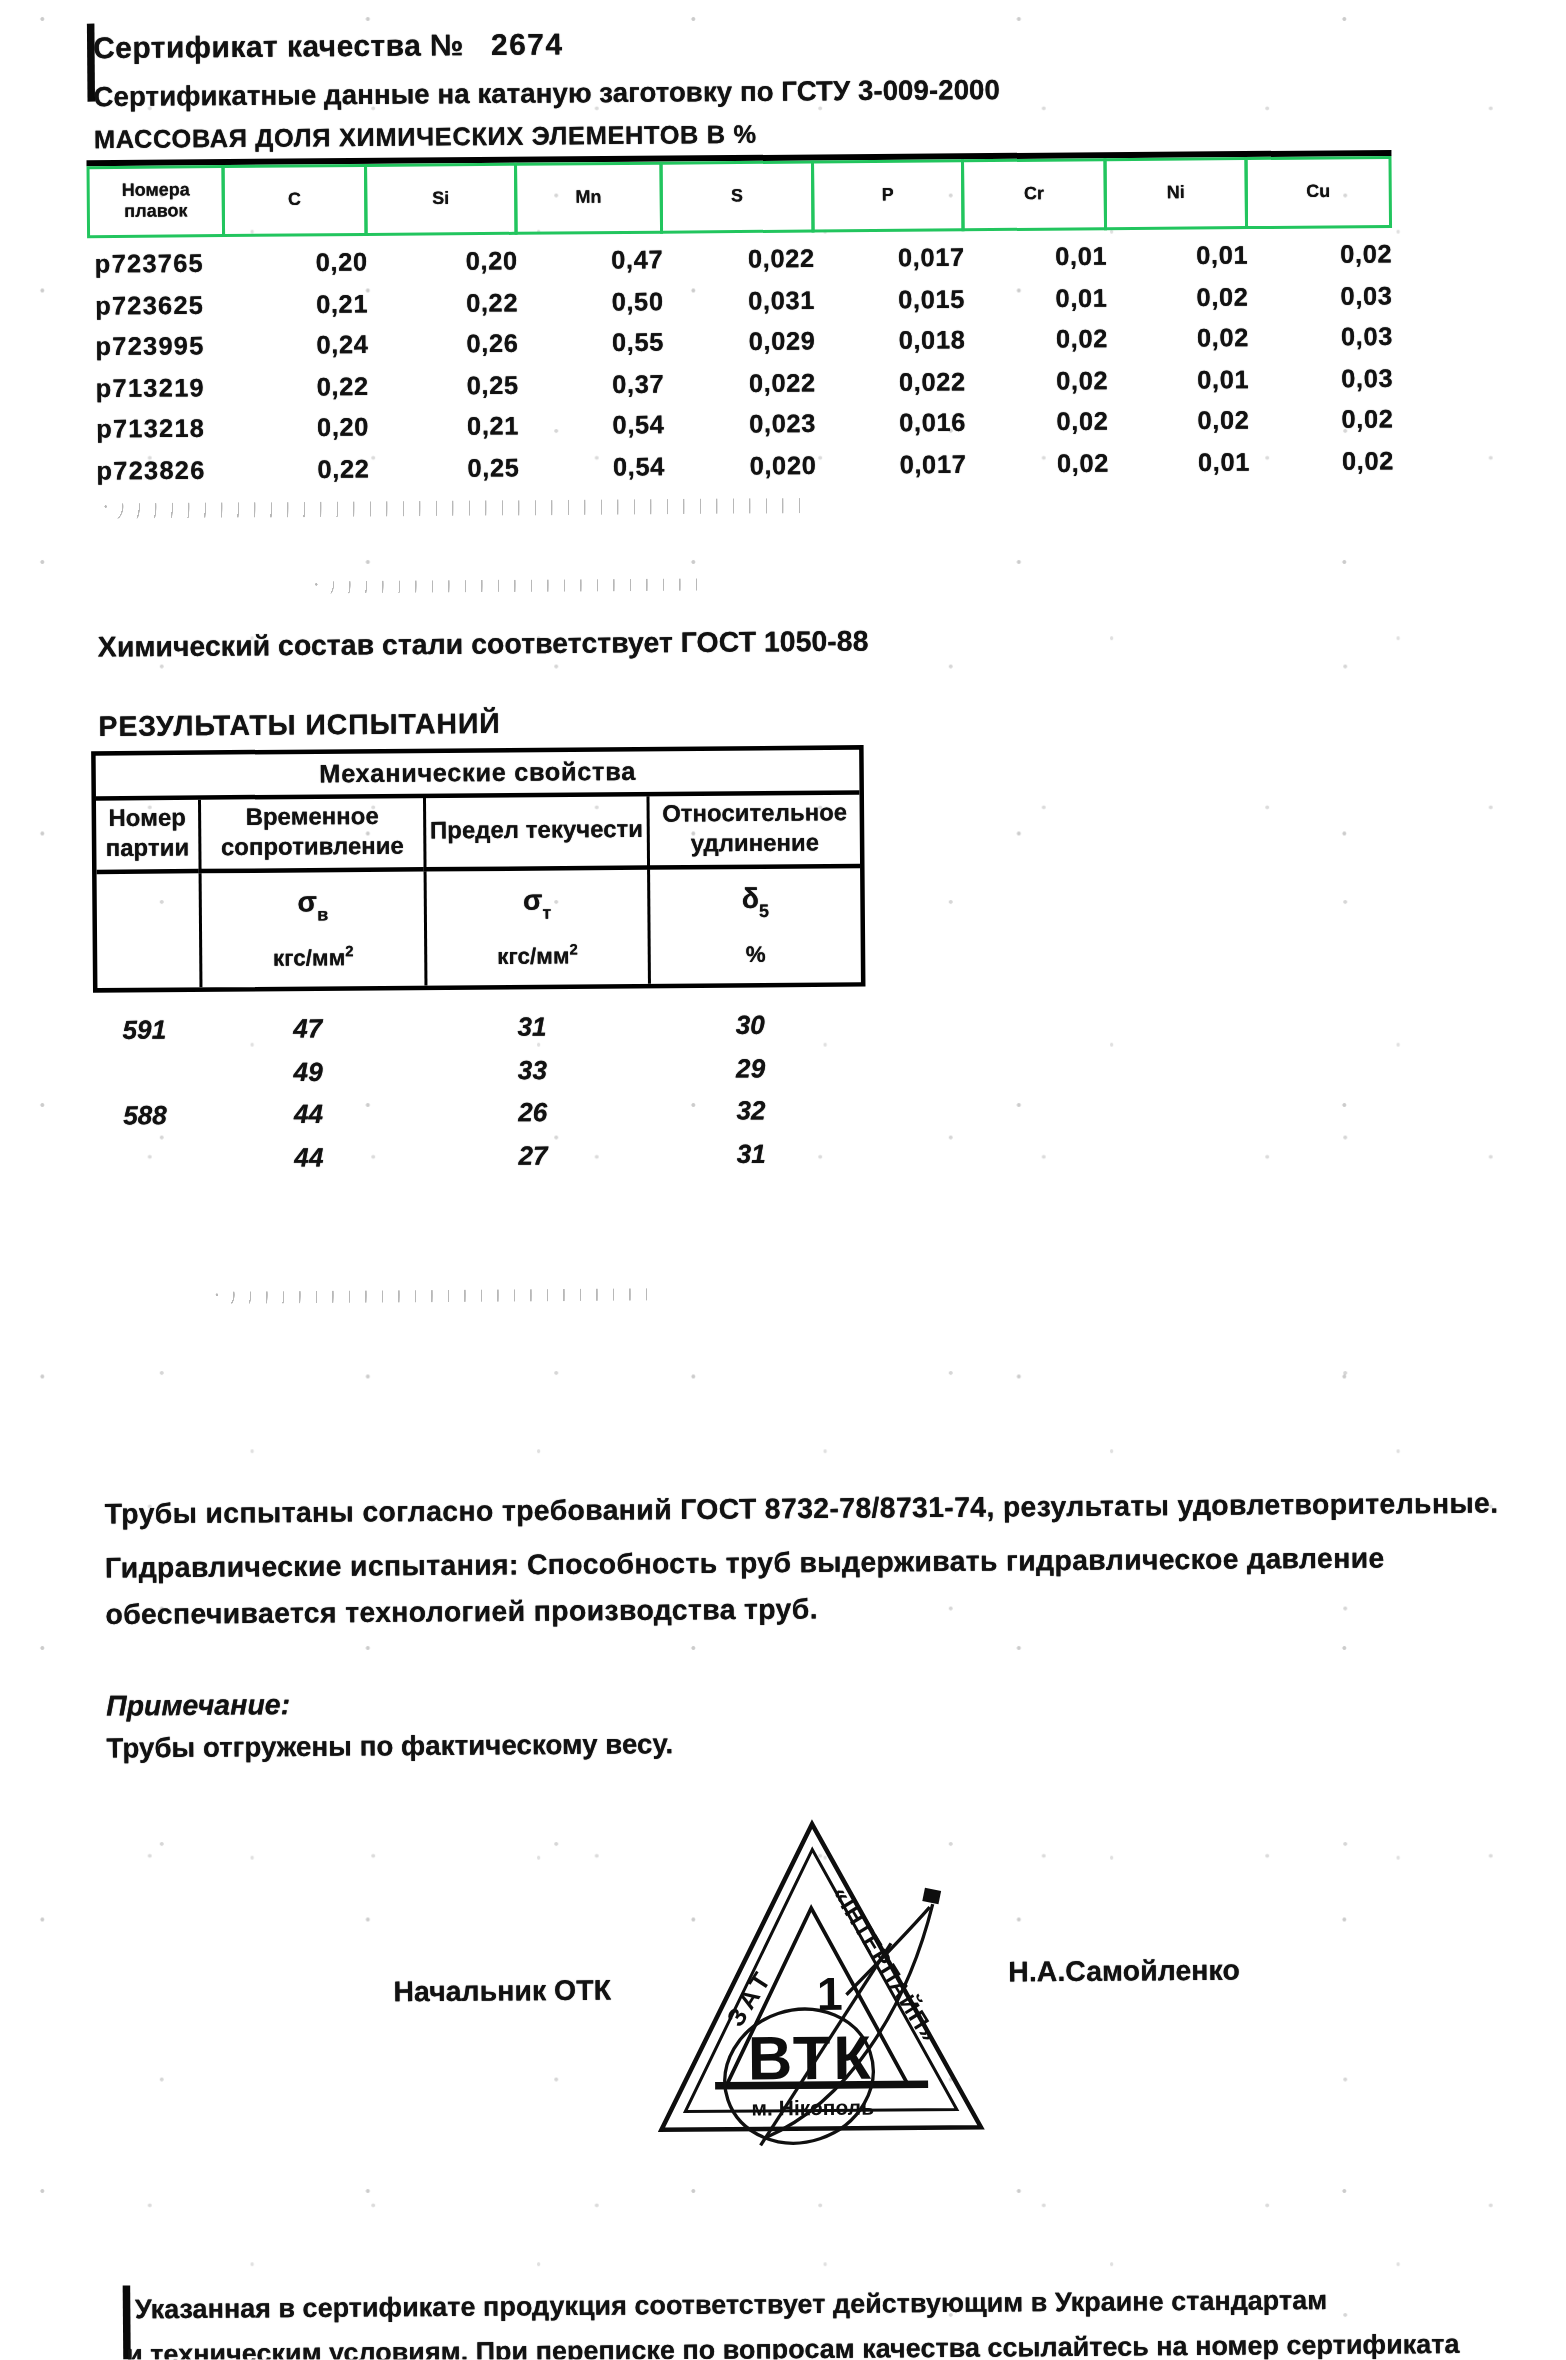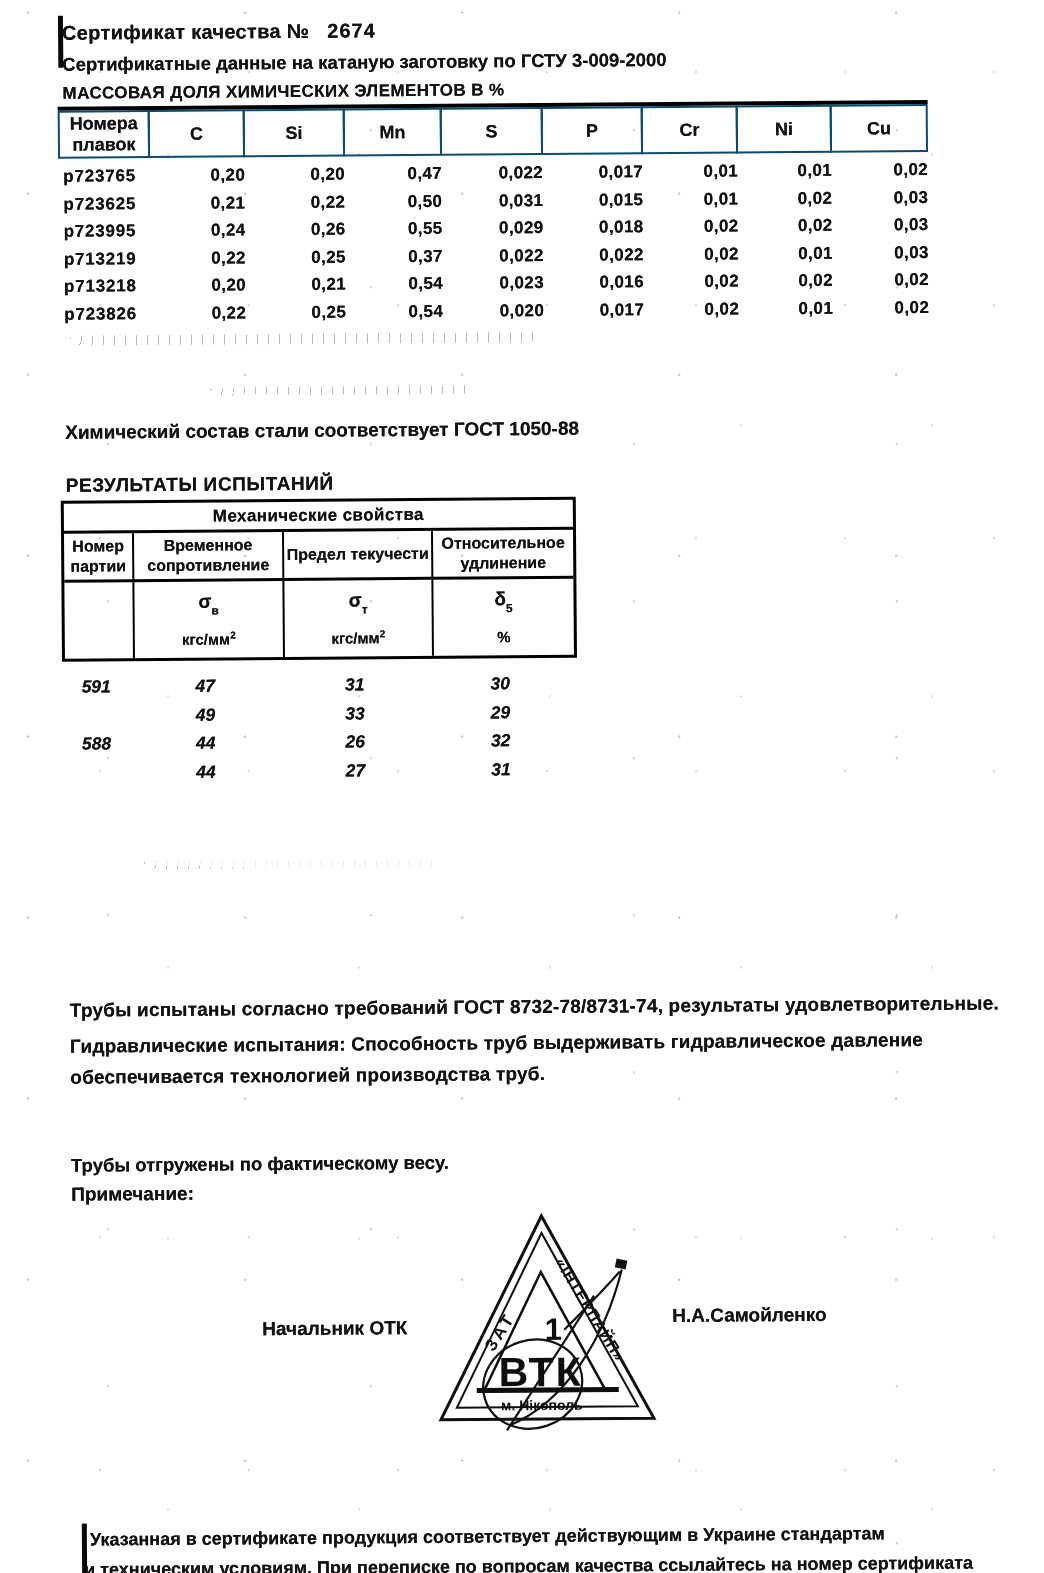--- a/index.html
+++ b/index.html
@@ -27,23 +27,23 @@
 
   .title{left:68px;top:18px;font-size:20px;letter-spacing:.3px;}
   .title .num{margin-left:18px;letter-spacing:1px;}
   .subtitle{left:68px;top:50px;font-size:18.5px;}
   .sect{left:68px;top:80px;font-size:17px;letter-spacing:.4px;}
 
   
   .chem-cols{display:grid;grid-template-columns:92px 95px 100px 97px 101px 100px 95px 94px 96px;}
   .chem-head{left:63px;top:103px;width:870px;border-top:4px solid #000;}
   .chem-head .hcell{
-    border:2px solid #0c4a6e;margin-left:-2px;height:48px;
+    border:2px solid #22c55e;margin-left:-2px;height:48px;
     display:flex;align-items:center;justify-content:center;text-align:center;
-    font-size:18px;font-weight:700;line-height:1.15;padding:1px 2px;box-sizing:border-box;
+    font-size:12px;font-weight:700;line-height:1.15;padding:1px 2px;box-sizing:border-box;
   }
   .chem-head .hcell:first-child{margin-left:0;}
   .chem-body{left:63px;top:163px;width:870px;}
   .chem-row{height:27.5px;}
   .chem-cell{font-size:17px;font-weight:700;text-align:right;letter-spacing:.4px;}
   .chem-cell.heat{text-align:left;padding-left:5px;letter-spacing:.8px;}
 
   .chem-note{left:68px;top:418px;font-size:19px;}
   .results-title{left:68px;top:471px;font-size:19px;letter-spacing:.6px;}
 
@@ -64,21 +64,21 @@
   .unit{font-size:15px;font-weight:700;}
   .unit sup{font-size:10px;}
   .mech-data{left:63px;top:673px;width:509px;}
   .mech-row{height:28.5px;}
   .mech-val{font-size:17.5px;font-weight:700;text-align:center;font-style:italic;}
 
   .stmt{font-size:19px;letter-spacing:.2px;}
   .stmt1{left:68px;top:996px;width:965px;}
   .stmt2{left:68px;top:1032px;width:965px;}
   .stmt3{left:68px;top:1063px;width:965px;}
-  .note-title{left:68px;top:1180px;font-size:19px;}
+  .note-title{left:68px;top:1124px;font-size:19px;font-style:italic;}
   .note-body{left:68px;top:1151px;font-size:18.5px;}
 
   .sign-pos{left:258px;top:1316px;font-size:19px;}
   .sign-name{left:668px;top:1306px;font-size:19px;}
   .stamp-svg{left:415px;top:1198px;}
 
   .footer-line1{left:84px;top:1526px;font-size:18px;}
   .footer-line2{left:78px;top:1556px;font-size:18px;}
 
   .mark-top{left:64px;top:12px;width:5px;height:52px;}

